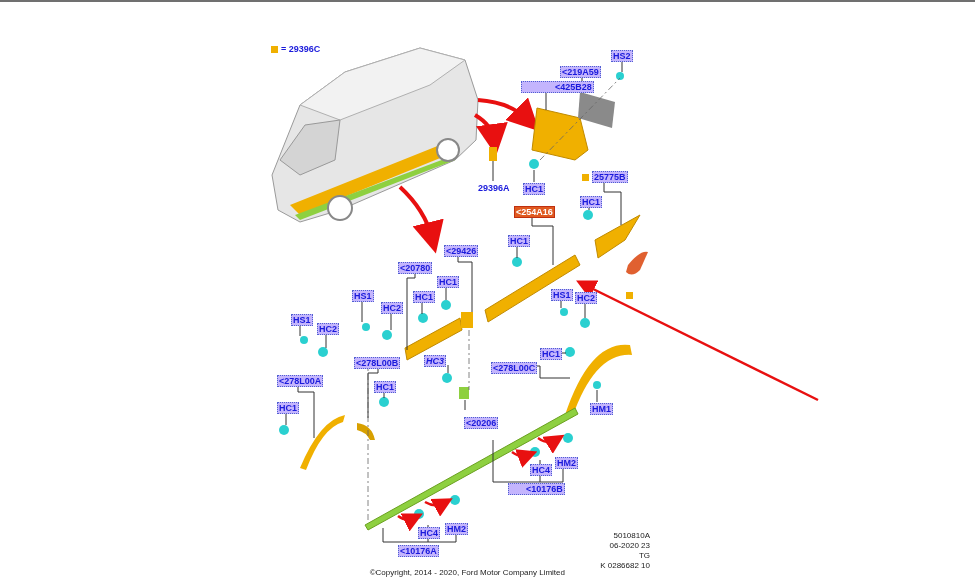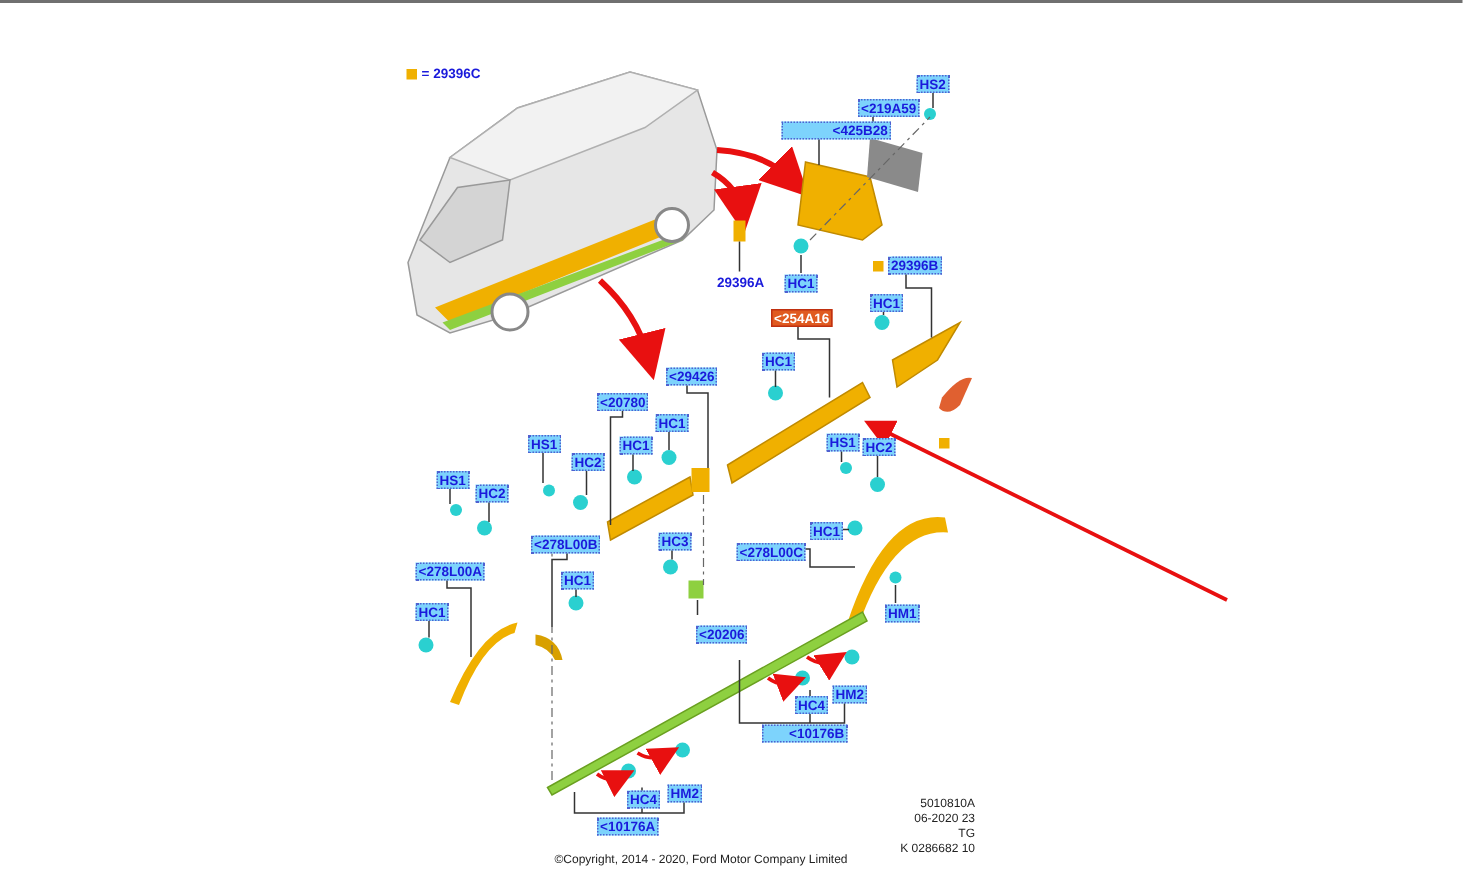--- a/index.html
+++ b/index.html
@@ -1,19 +1,19 @@
 <!DOCTYPE html>
 <html><head>
 <meta charset="utf-8">
 <style>
   html,body{margin:0;padding:0;background:#fff;}
   body{width:975px;height:585px;position:relative;overflow:hidden;font-family:"Liberation Sans",sans-serif;}
   .topbar{position:absolute;left:0;top:0;width:975px;height:2px;background:#707070;}
   svg.diagram{position:absolute;left:0;top:0;}
-  .lbl{position:absolute;font:bold 9px "Liberation Sans",sans-serif;color:#1a1adb;background:#7dd3fc;border:1px dotted #5060d0;padding:0 1px;line-height:10px;white-space:nowrap;}
+  .lbl{position:absolute;font:bold 9px "Liberation Sans",sans-serif;color:#1a1adb;background:#c4b5fd;border:1px dotted #5060d0;padding:0 1px;line-height:10px;white-space:nowrap;}
   .lbl.hl{background:#e05a20;color:#fff;border:1px solid #c03010;}
   .plain{position:absolute;font:bold 9px "Liberation Sans",sans-serif;color:#1a1adb;line-height:10px;white-space:nowrap;}
   .foot{position:absolute;font:8px "Liberation Sans",sans-serif;color:#222;text-align:right;line-height:10px;}
   .sq{display:inline-block;width:7px;height:7px;background:#f0b000;margin-right:3px;vertical-align:-1px;}
 </style>
 </head>
 <body>
 
 <div class="topbar"></div>
 
@@ -125,40 +125,40 @@
     <line x1="469" y1="330" x2="469" y2="390"></line>
       <line x1="368" y1="360" x2="368" y2="520"></line>
     <line x1="540" y1="160" x2="620" y2="78"></line>
   </g>
 </svg>
 
 <div class="plain" style="left:271px;top:44px;"><span class="sq"></span><span>= 29396C</span></div>
 
 <div class="plain" style="left:478px;top:183px;">29396A</div>
 <div class="lbl" style="left:521px;top:81px;padding-left:33px;">&lt;425B28</div>
-<div class="lbl" style="left:572px;top:66px;text-align:center;">&lt;219A59</div>
+<div class="lbl" style="left:560px;top:66px;text-align:center;">&lt;219A59</div>
 <div class="lbl" style="left:611px;top:50px;">HS2</div>
 <div class="lbl" style="left:523px;top:183px;">HC1</div>
-<div class="plain" style="left:582px;top:172px;"><span class="sq"></span><span class="lbl" style="position:static;">29396B</span></div>
+<div class="plain" style="left:582px;top:172px;"><span class="sq"></span><span class="lbl" style="position:static;">25775B</span></div>
 <div class="lbl" style="left:580px;top:196px;">HC1</div>
 <div class="lbl hl" style="left:514px;top:206px;">&lt;254A16</div>
 <div class="lbl" style="left:508px;top:235px;">HC1</div>
 <div class="lbl" style="left:444px;top:245px;">&lt;29426</div>
 <div class="lbl" style="left:437px;top:276px;">HC1</div>
 <div class="lbl" style="left:398px;top:262px;">&lt;20780</div>
 <div class="lbl" style="left:413px;top:291px;">HC1</div>
 <div class="lbl" style="left:352px;top:290px;">HS1</div>
 <div class="lbl" style="left:381px;top:302px;">HC2</div>
 <div class="lbl" style="left:291px;top:314px;">HS1</div>
 <div class="lbl" style="left:317px;top:323px;">HC2</div>
 <div class="lbl" style="left:354px;top:357px;">&lt;278L00B</div>
 <div class="lbl" style="left:374px;top:381px;">HC1</div>
 <div class="lbl" style="left:277px;top:375px;">&lt;278L00A</div>
 <div class="lbl" style="left:277px;top:402px;">HC1</div>
-<div class="lbl" style="left:439px;top:355px;">HC3</div>
+<div class="lbl" style="left:424px;top:355px;font-style:italic;">HC3</div>
 <div class="lbl" style="left:464px;top:417px;">&lt;20206</div>
 <div class="lbl" style="left:551px;top:289px;">HS1</div>
 <div class="lbl" style="left:575px;top:292px;">HC2</div>
 <div class="lbl" style="left:540px;top:348px;">HC1</div>
 <div class="lbl" style="left:491px;top:362px;">&lt;278L00C</div>
 <div class="lbl" style="left:590px;top:403px;">HM1</div>
 <div class="lbl" style="left:530px;top:464px;">HC4</div>
 <div class="lbl" style="left:555px;top:457px;">HM2</div>
 <div class="lbl" style="left:508px;top:483px;padding-left:17px;">&lt;10176B</div>
 <div class="lbl" style="left:418px;top:527px;">HC4</div>

